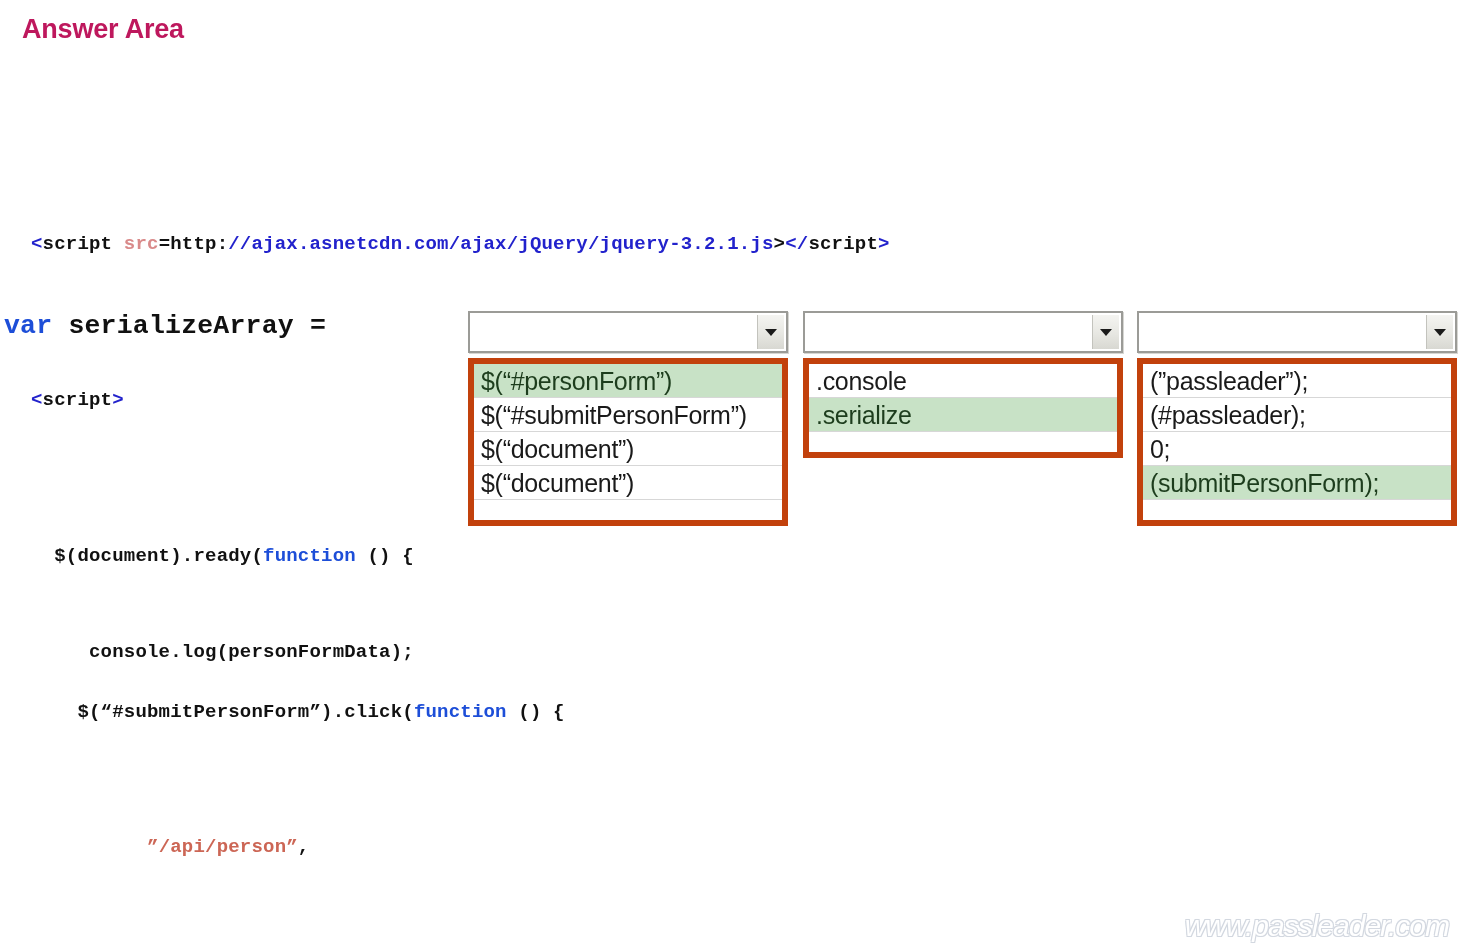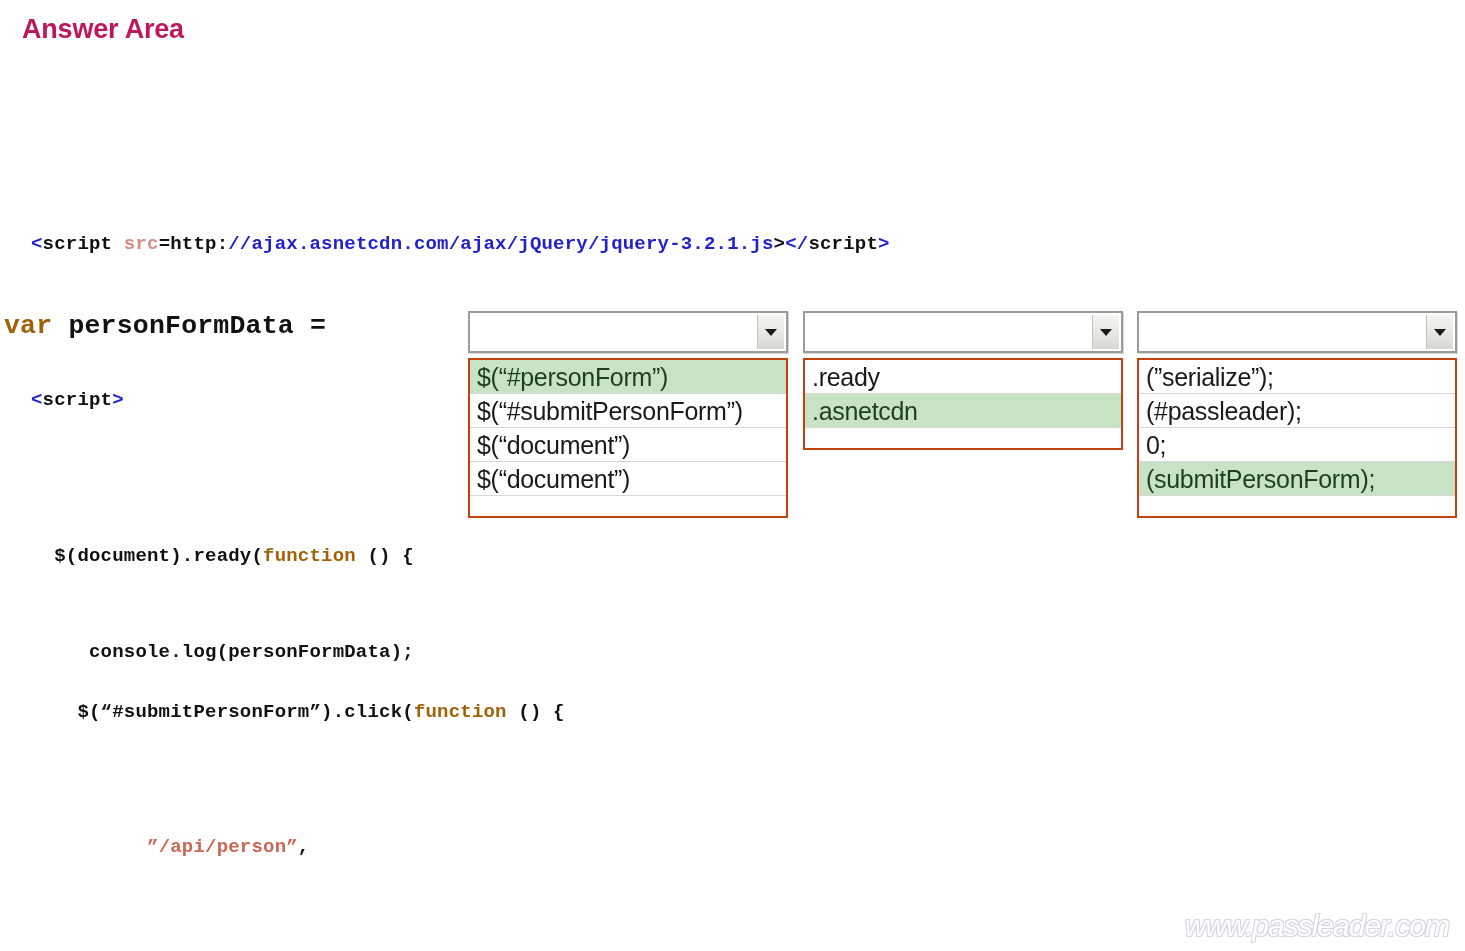--- a/index.html
+++ b/index.html
@@ -43,21 +43,21 @@
     white-space: pre;
     letter-spacing: 0.2px;
     padding-left: 27px;
   }
   .code-line {
     height: 39px;
     white-space: pre;
     padding-left: 4px;
   }
   .sp { color: #111111; }
-  .kw   { color: #a16207; }   
+  .kw   { color: #1d4ed8; }   
   .tag  { color: #2222cc; }   
   .attr { color: #d98a8a; }   
   .str  { color: #cc6655; }   
   .url  { color: #2222cc; }   
 
   
   #dropdown-row {
     position: absolute;
     left: 0;
     top: 303px;
@@ -102,21 +102,21 @@
   .combo-arrow-glyph {
     width: 0;
     height: 0;
     border-left: 6px solid transparent;
     border-right: 6px solid transparent;
     border-top: 7px solid #1a1a1a;
   }
   .combo-list {
     margin-top: 5px;
     background: #ffffff;
-    border: 2px solid #c2410c;
+    border: 6px solid #c2410c;
     box-sizing: border-box;
   }
   .combo-opt {
     height: 34px;
     line-height: 34px;
     padding-left: 7px;
     box-sizing: border-box;
     font-family: "Liberation Sans", sans-serif;
     font-size: 25px;
     color: #1a1a1a;
@@ -167,21 +167,21 @@
   <div class="code-line"><span class="tag">&lt;</span><span class="sp">script</span><span class="tag">&gt;</span></div>
 
   <div class="code-line"><span class="sp">  $(document).ready(</span><span class="kw">function</span><span class="sp"> () {</span></div>
 
   <div class="code-line"><span class="sp">    $(“#submitPersonForm”).click(</span><span class="kw">function</span><span class="sp"> () {</span></div>
 
 </div>
 
 <div id="dropdown-row">
 
-  <div class="dd-label"><span class="kw">var</span><span class="sp"> personFormData =</span></div>
+  <div class="dd-label"><span class="kw">var</span><span class="sp"> serializeArray =</span></div>
 
   <div class="combo" style="left:468px; width:320px;">
     <div class="combo-box">
       <div class="combo-arrow-btn">
         <div class="combo-arrow-glyph"></div>
       </div>
     </div>
     <div class="combo-list">
       <div class="combo-opt selected">$(“#personForm”)</div>
       <div class="combo-opt">$(“#submitPersonForm”)</div>
@@ -191,34 +191,34 @@
     </div>
   </div>
 
   <div class="combo" style="left:803px; width:320px;">
     <div class="combo-box">
       <div class="combo-arrow-btn">
         <div class="combo-arrow-glyph"></div>
       </div>
     </div>
     <div class="combo-list">
-      <div class="combo-opt">.ready</div>
-      <div class="combo-opt selected">.asnetcdn</div>
+      <div class="combo-opt">.console</div>
+      <div class="combo-opt selected">.serialize</div>
       <div class="combo-opt filler"></div>
     </div>
   </div>
 
   <div class="combo" style="left:1137px; width:320px;">
     <div class="combo-box">
       <div class="combo-arrow-btn">
         <div class="combo-arrow-glyph"></div>
       </div>
     </div>
     <div class="combo-list">
-      <div class="combo-opt">(”serialize”);</div>
+      <div class="combo-opt">(”passleader”);</div>
       <div class="combo-opt">(#passleader);</div>
       <div class="combo-opt">0;</div>
       <div class="combo-opt selected">(submitPersonForm);</div>
       <div class="combo-opt filler"></div>
     </div>
   </div>
 
 </div>
 
 <div id="code-block" style="top:516px;">

